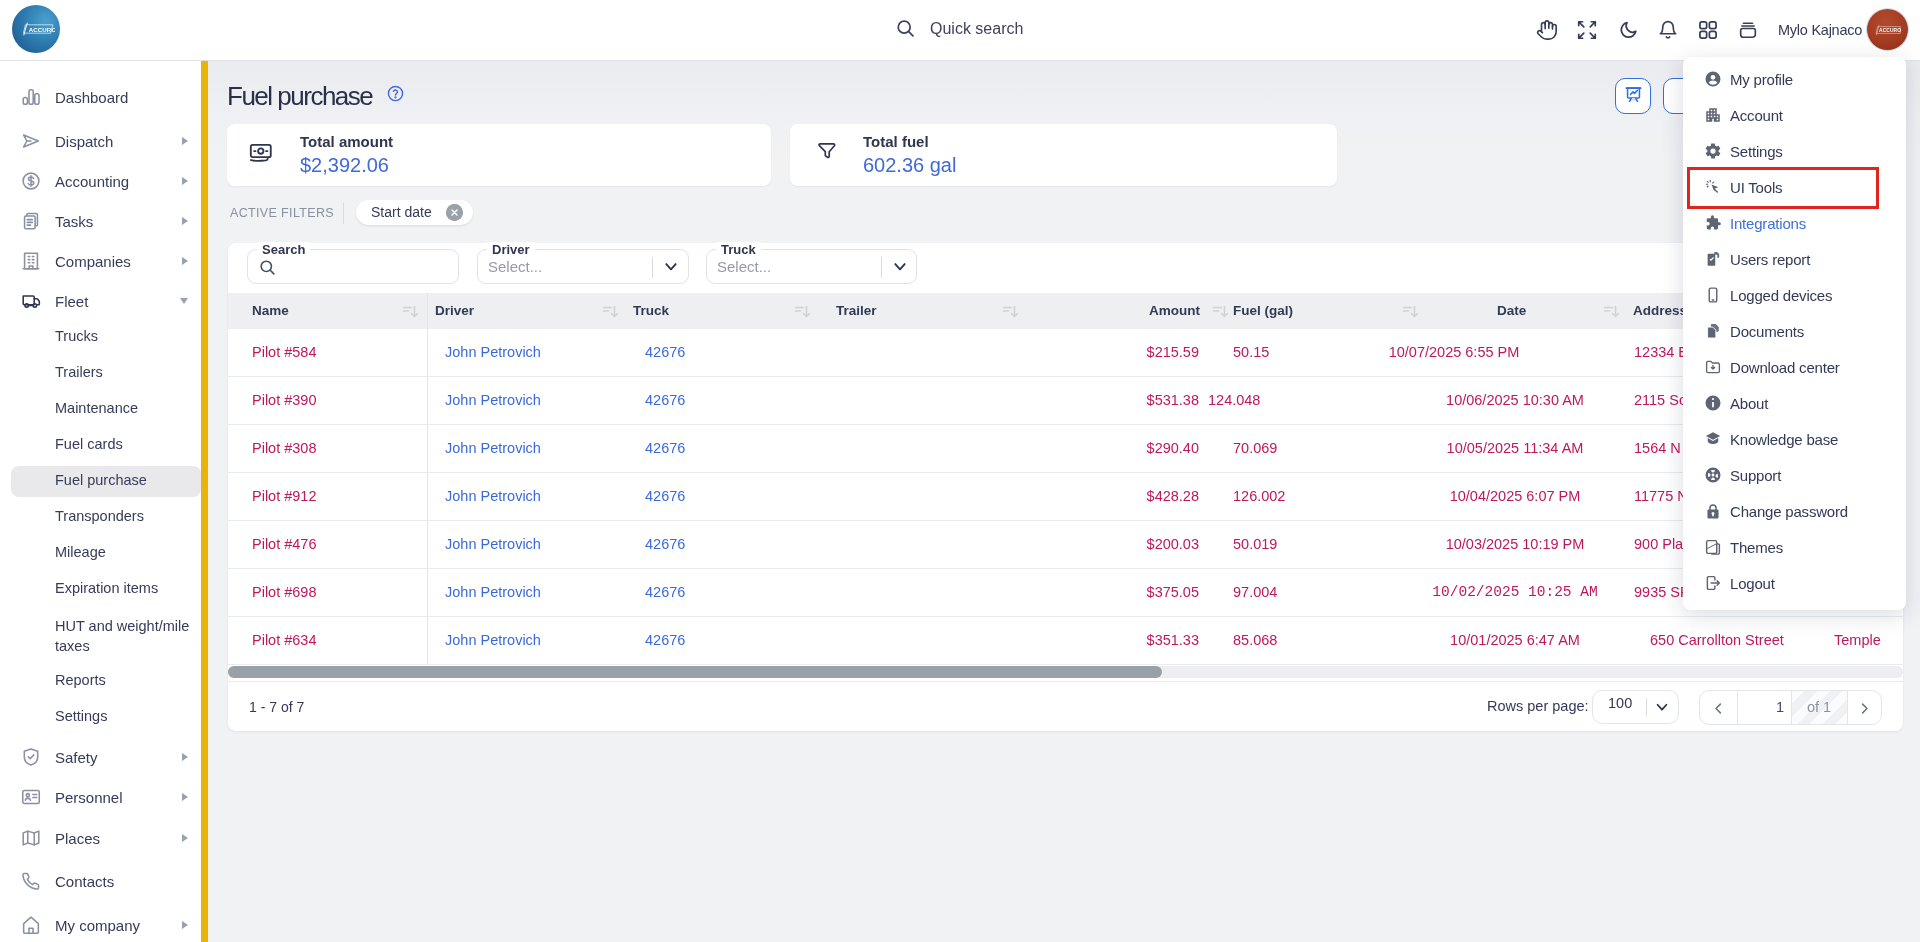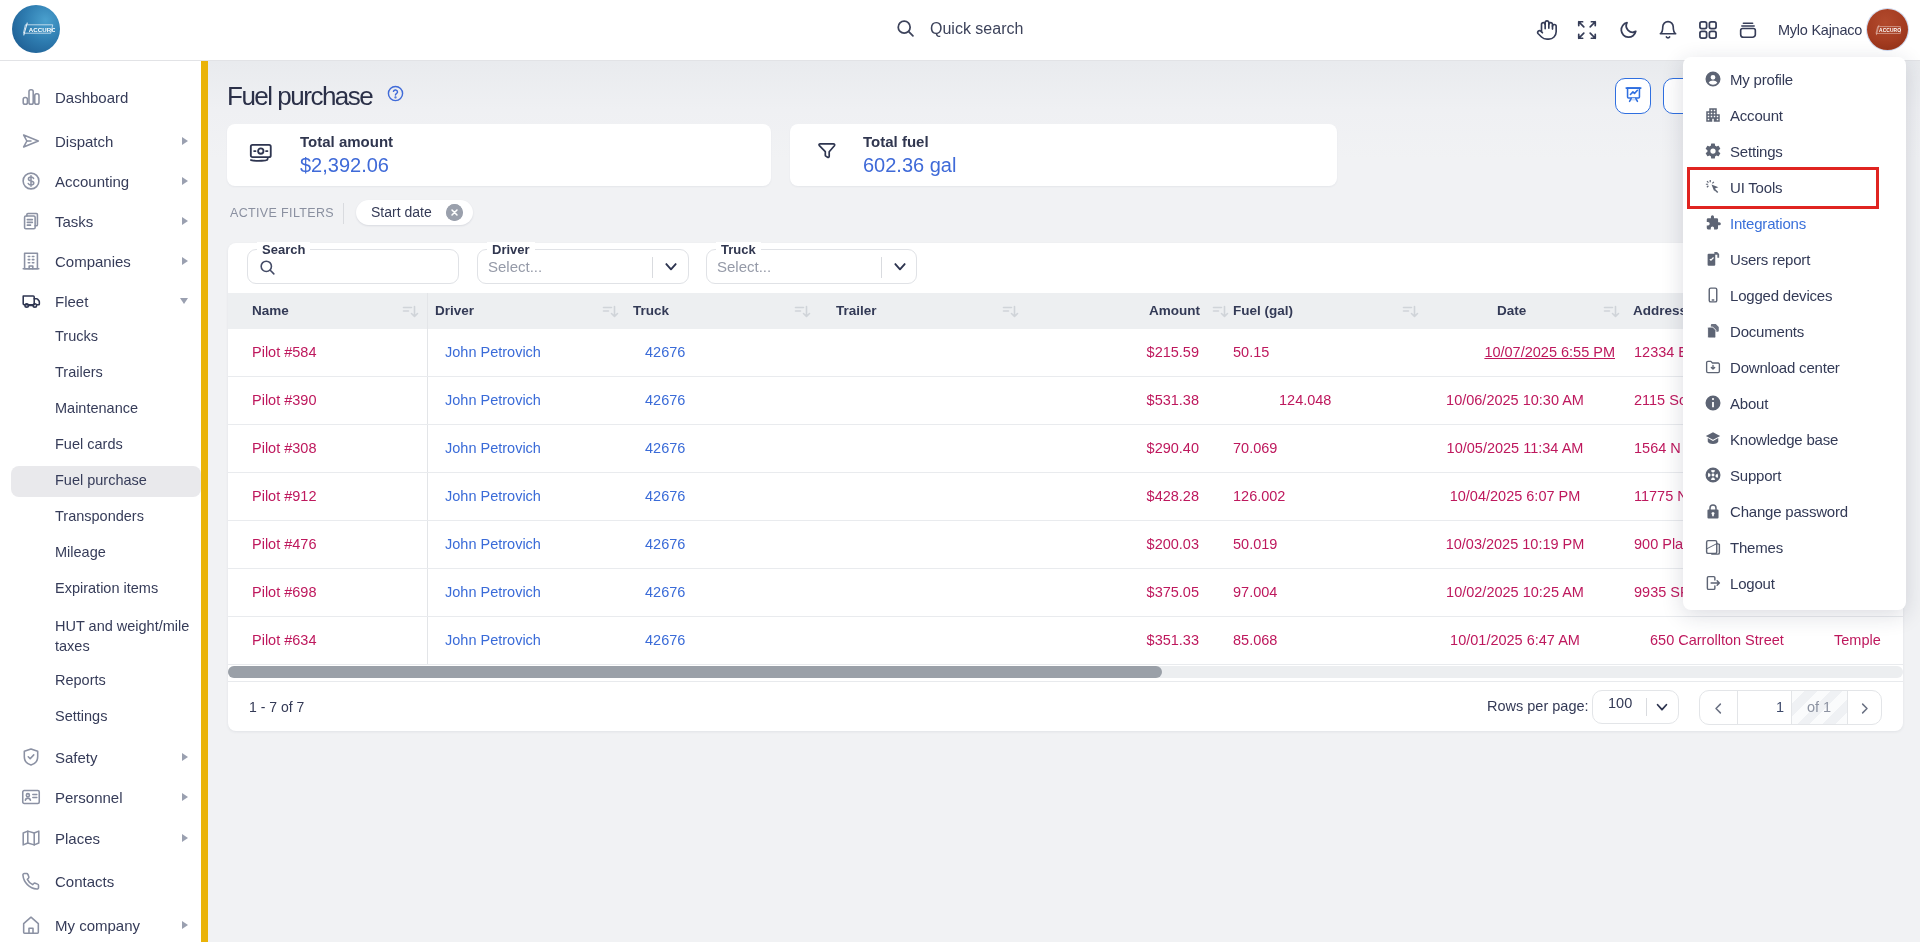--- a/index.html
+++ b/index.html
@@ -190,29 +190,29 @@
         </svg>
   </div>
   <div id="vline"></div>
   <div id="tbody">
 <div class="trow" style="top:0px;">
 <span class="tc" style="left:24px;">Pilot #584</span>
 <span class="tc lnk" style="left:217px;">John Petrovich</span>
 <span class="tc lnk" style="left:417px;">42676</span>
 <span class="tc" style="left:760px;width:211px;text-align:right;">$215.59</span>
 <span class="tc" style="left:1005px;">50.15</span>
-<span class="tc" style="left:1187px;width:200px;text-align:right;text-decoration:underline;">10/07/2025 6:55 PM</span>
+<span class="tc" style="left:1126px;width:200px;text-align:center;">10/07/2025 6:55 PM</span>
 <span class="tc" style="left:1406px;">12334 Elm Street</span>
 </div>
 <div class="trow" style="top:48px;">
 <span class="tc" style="left:24px;">Pilot #390</span>
 <span class="tc lnk" style="left:217px;">John Petrovich</span>
 <span class="tc lnk" style="left:417px;">42676</span>
 <span class="tc" style="left:760px;width:211px;text-align:right;">$531.38</span>
-<span class="tc" style="left:1051px;">124.048</span>
+<span class="tc" style="left:980px;">124.048</span>
 <span class="tc" style="left:1187px;width:200px;text-align:center;">10/06/2025 10:30 AM</span>
 <span class="tc" style="left:1406px;">2115 South Street</span>
 </div>
 <div class="trow" style="top:96px;">
 <span class="tc" style="left:24px;">Pilot #308</span>
 <span class="tc lnk" style="left:217px;">John Petrovich</span>
 <span class="tc lnk" style="left:417px;">42676</span>
 <span class="tc" style="left:760px;width:211px;text-align:right;">$290.40</span>
 <span class="tc" style="left:1005px;">70.069</span>
 <span class="tc" style="left:1187px;width:200px;text-align:center;">10/05/2025 11:34 AM</span>
@@ -235,21 +235,21 @@
 <span class="tc" style="left:1005px;">50.019</span>
 <span class="tc" style="left:1187px;width:200px;text-align:center;">10/03/2025 10:19 PM</span>
 <span class="tc" style="left:1406px;">900 Plaza Drive</span>
 </div>
 <div class="trow" style="top:240px;">
 <span class="tc" style="left:24px;">Pilot #698</span>
 <span class="tc lnk" style="left:217px;">John Petrovich</span>
 <span class="tc lnk" style="left:417px;">42676</span>
 <span class="tc" style="left:760px;width:211px;text-align:right;">$375.05</span>
 <span class="tc" style="left:1005px;">97.004</span>
-<span class="tc" style="left:1187px;width:200px;text-align:center;">10/02/2025 10:25 AM</span>
+<span class="tc" style="left:1187px;width:200px;text-align:center;font-family:Liberation Mono, monospace;">10/02/2025 10:25 AM</span>
 <span class="tc" style="left:1406px;">9935 SR Road</span>
 </div>
 <div class="trow" style="top:288px;">
 <span class="tc" style="left:24px;">Pilot #634</span>
 <span class="tc lnk" style="left:217px;">John Petrovich</span>
 <span class="tc lnk" style="left:417px;">42676</span>
 <span class="tc" style="left:760px;width:211px;text-align:right;">$351.33</span>
 <span class="tc" style="left:1005px;">85.068</span>
 <span class="tc" style="left:1187px;width:200px;text-align:center;">10/01/2025 6:47 AM</span>
 <span class="tc" style="left:1406px;margin-left:16px;">650 Carrollton Street</span>

